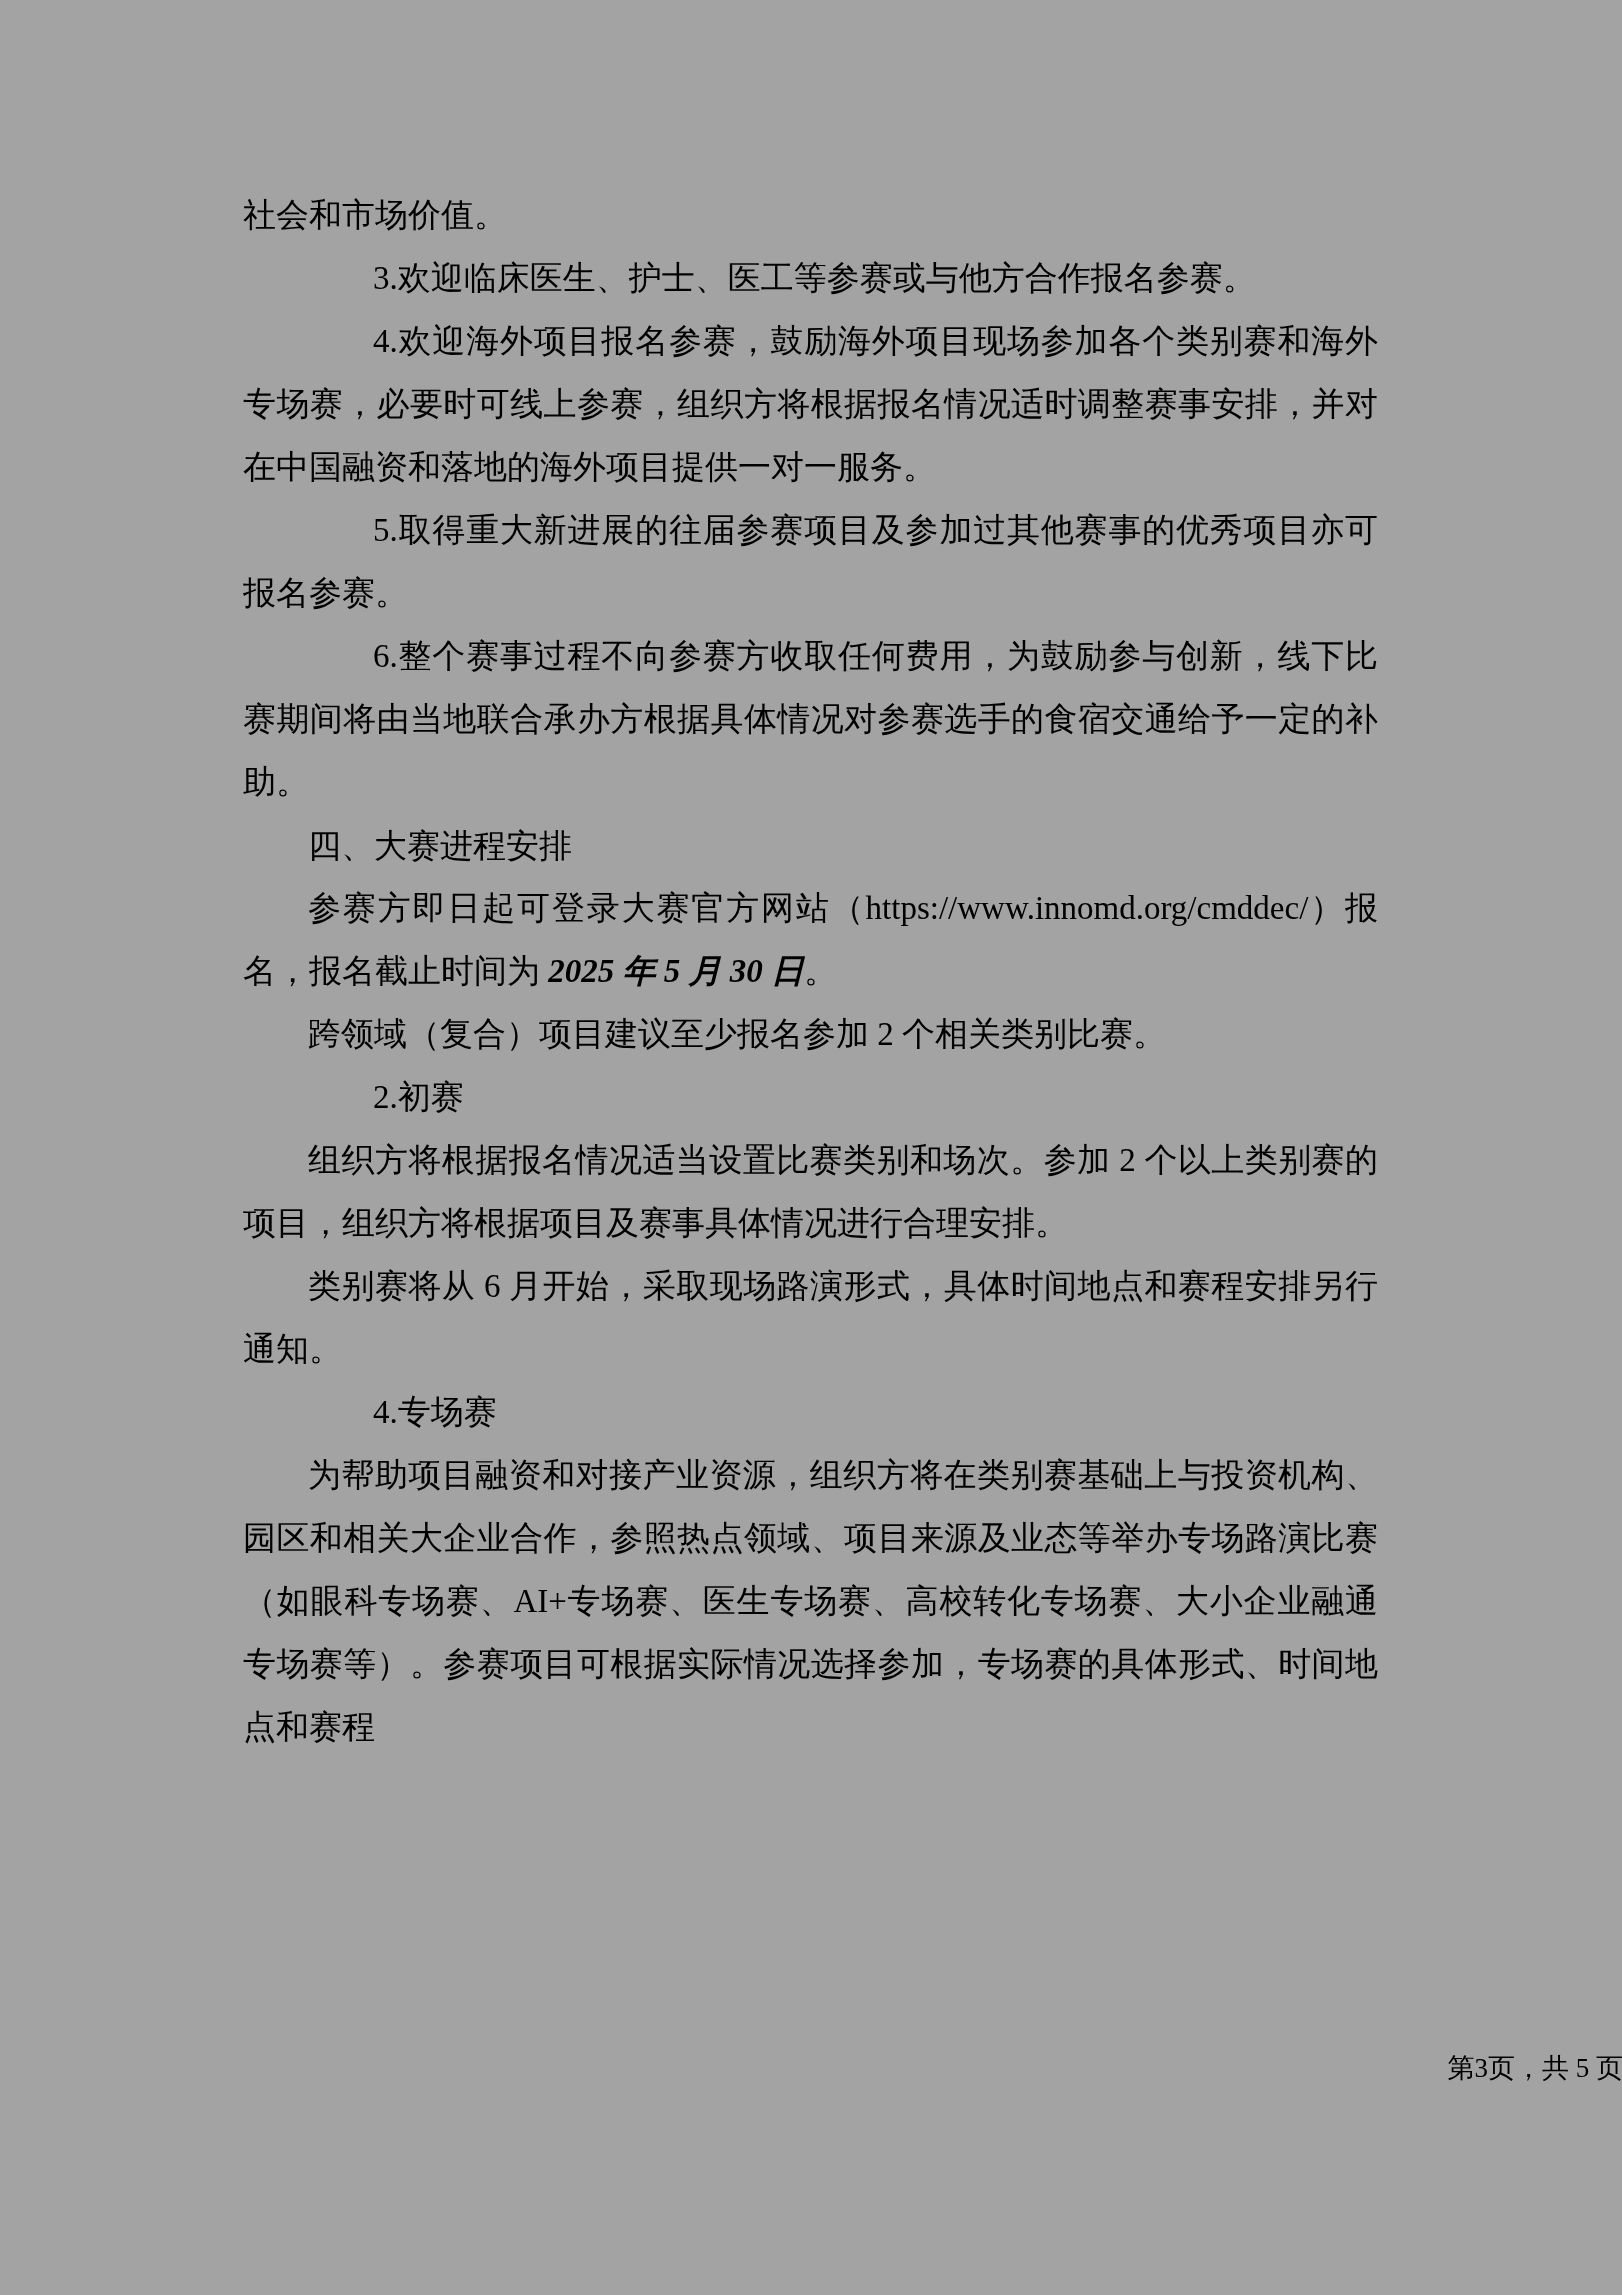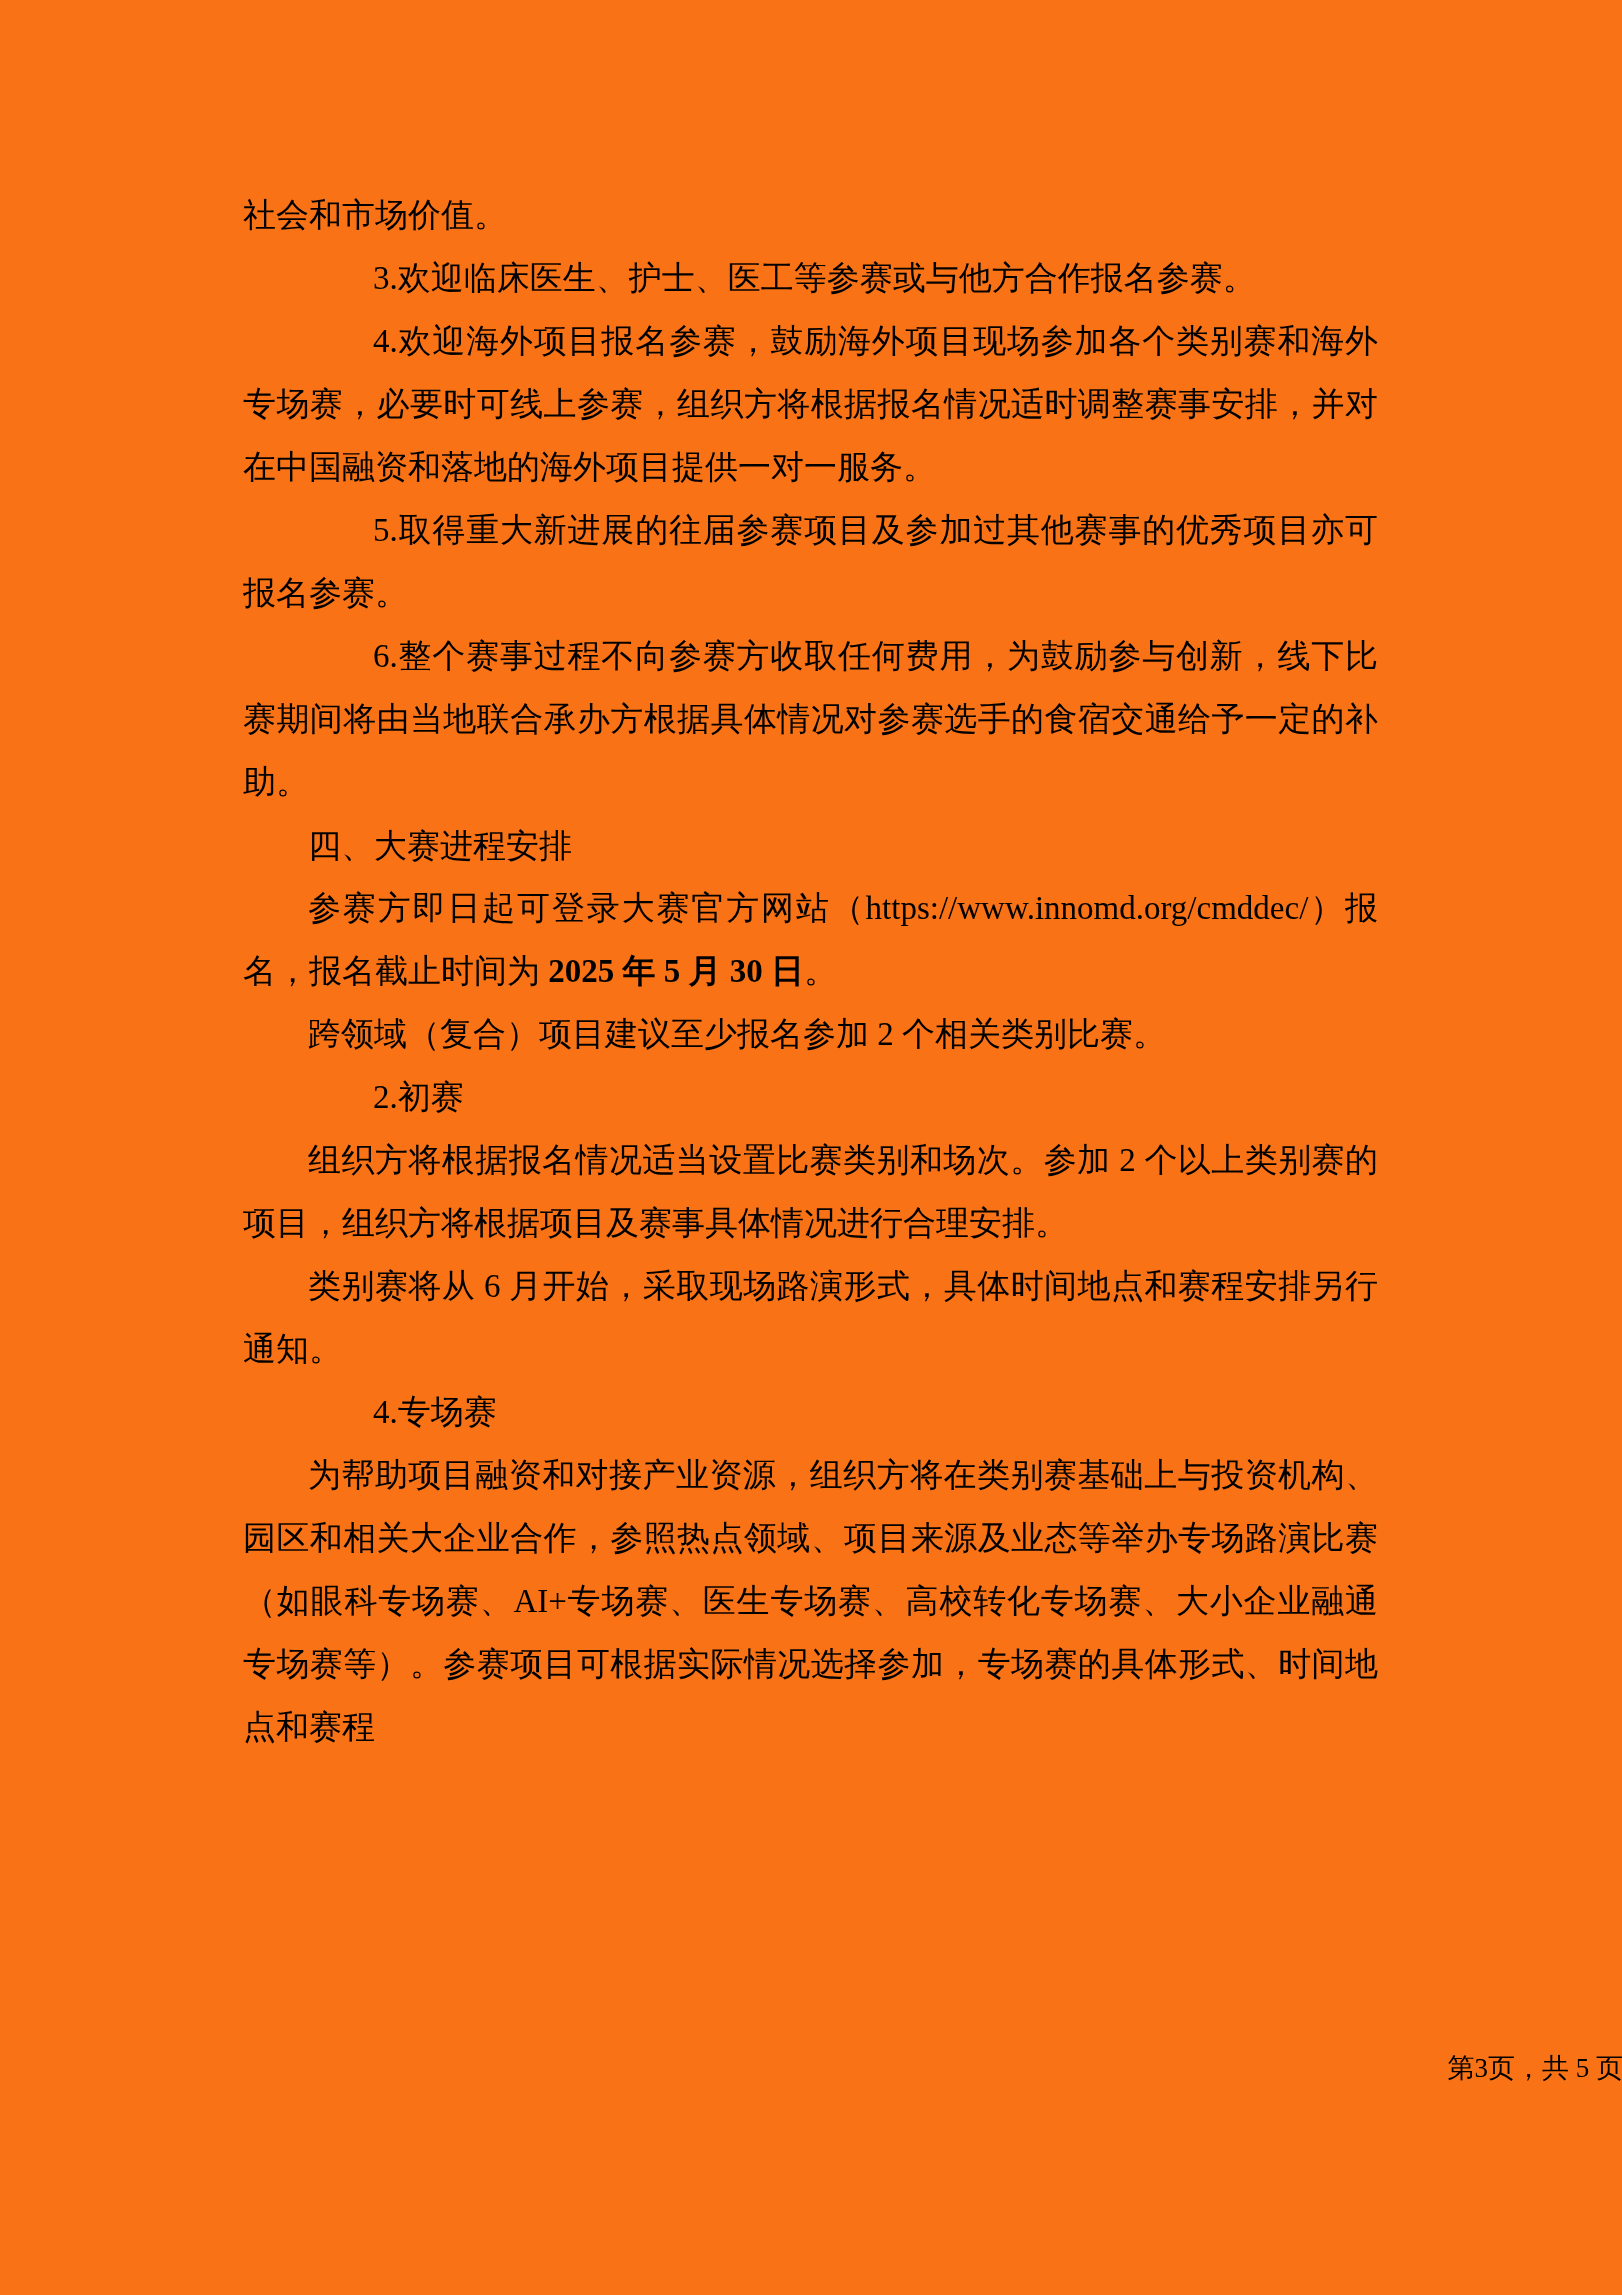--- a/index.html
+++ b/index.html
@@ -4,21 +4,21 @@
 <style>
   html, body {
     margin: 0;
     padding: 0;
     background: #ffffff;
   }
   .page {
     position: relative;
     width: 1623px;
     height: 2295px;
-    background: #f97316;
+    background: #a3a3a3;
     color: #000000;
     font-family: "Liberation Serif", serif;
     overflow: hidden;
   }
   .content {
     position: absolute;
     left: 243px;
     top: 184px;
     width: 1135px;
     font-size: 33px;
@@ -38,20 +38,21 @@
     display: inline-block;
     min-width: 62px;
   }
   .heading {
     text-indent: 65px;
     font-weight: bold;
     font-family: "Liberation Sans", sans-serif;
   }
   .bold {
     font-weight: bold;
+    font-style: italic;
   }
   .footer {
     position: absolute;
     left: 0;
     top: 2051px;
     width: 1623px;
     text-align: right;
     font-size: 27px;
     line-height: 34px;
     color: #000000;

